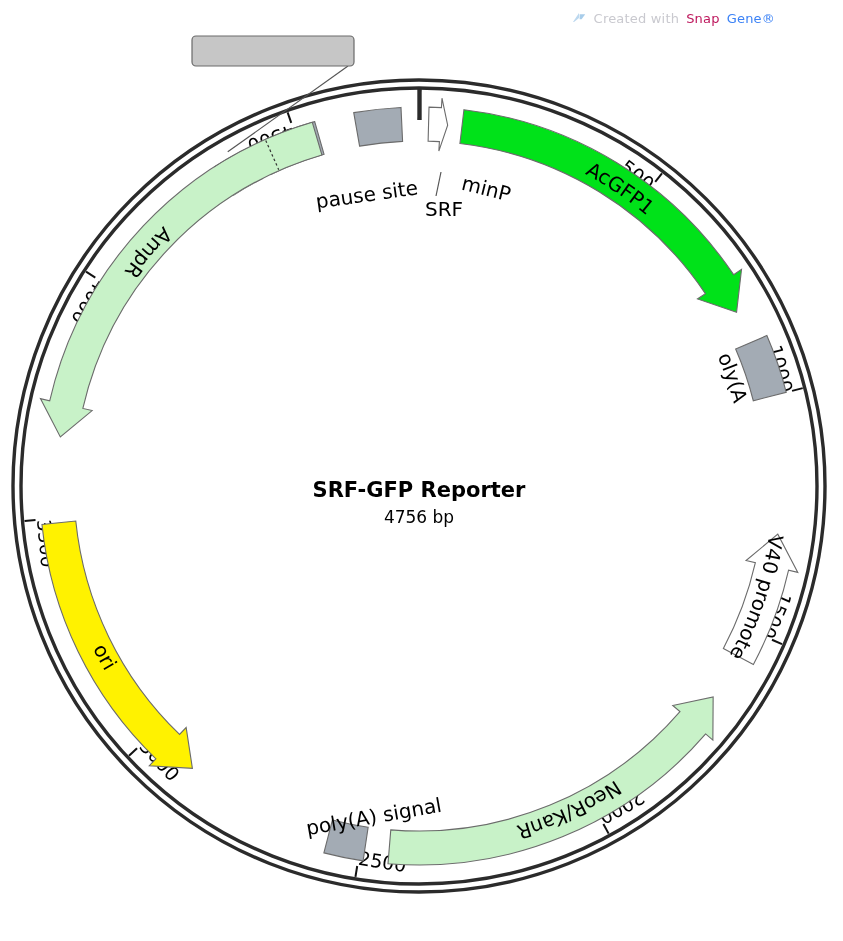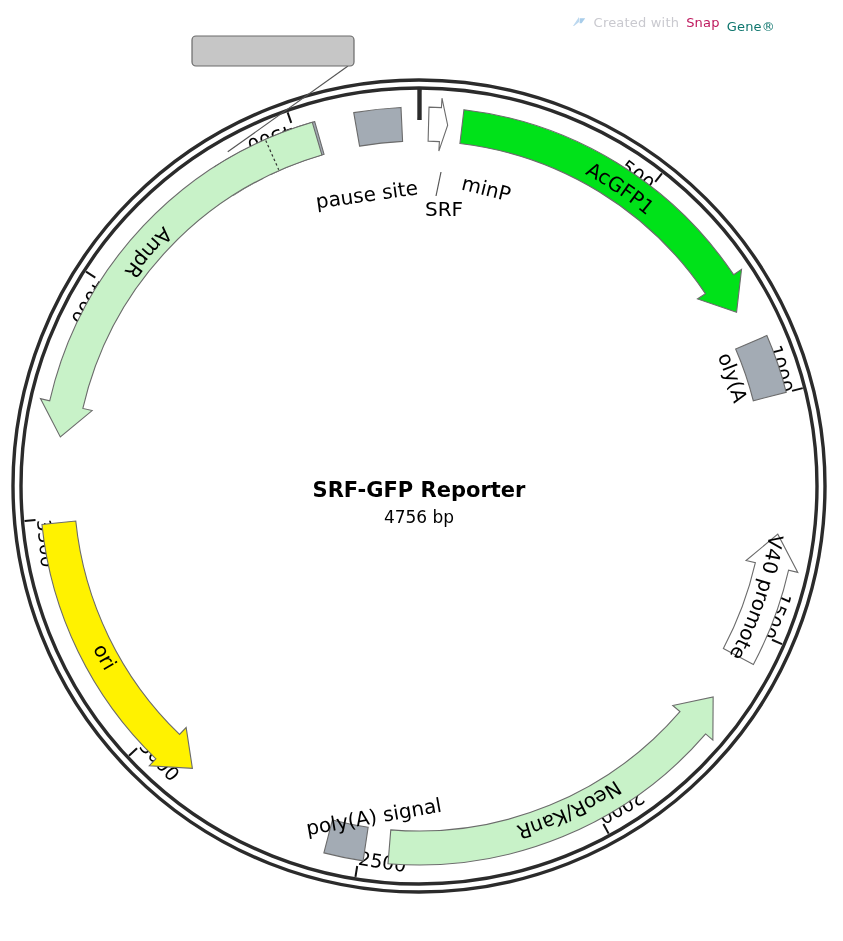--- a/index.html
+++ b/index.html
@@ -4,21 +4,21 @@
 <style>
   html,body{margin:0;padding:0;background:#ffffff;}
   body{width:843px;height:941px;overflow:hidden;
        font-family:"DejaVu Sans","Liberation Sans",sans-serif;}
   #stage{position:relative;width:785px;height:941px;background:#fff;}
   #map{position:absolute;left:0;top:0;}
 
   .wm{position:absolute;top:11px;right:10px;display:flex;align-items:center;
       gap:7px;font-size:13px;color:#c9c9cf;letter-spacing:.2px;}
   .wm .wm-snap{color:#be185d;}
-  .wm .wm-gene{color:#0f766e;margin-top:8px;}
+  .wm .wm-gene{color:#3b82f6;}
   .wm svg{display:block;}
 
   text{font-family:"DejaVu Sans","Liberation Sans",sans-serif;}
   .tick-num{font-size:19px;fill:#000;}
   .feat-label{font-size:20px;fill:#000;}
   .ctr-title{font-size:21px;font-weight:bold;fill:#000;}
   .ctr-sub{font-size:17px;fill:#000;}
   .lead{stroke:#555;stroke-width:1.2;fill:none;}
 </style>
 </head>

